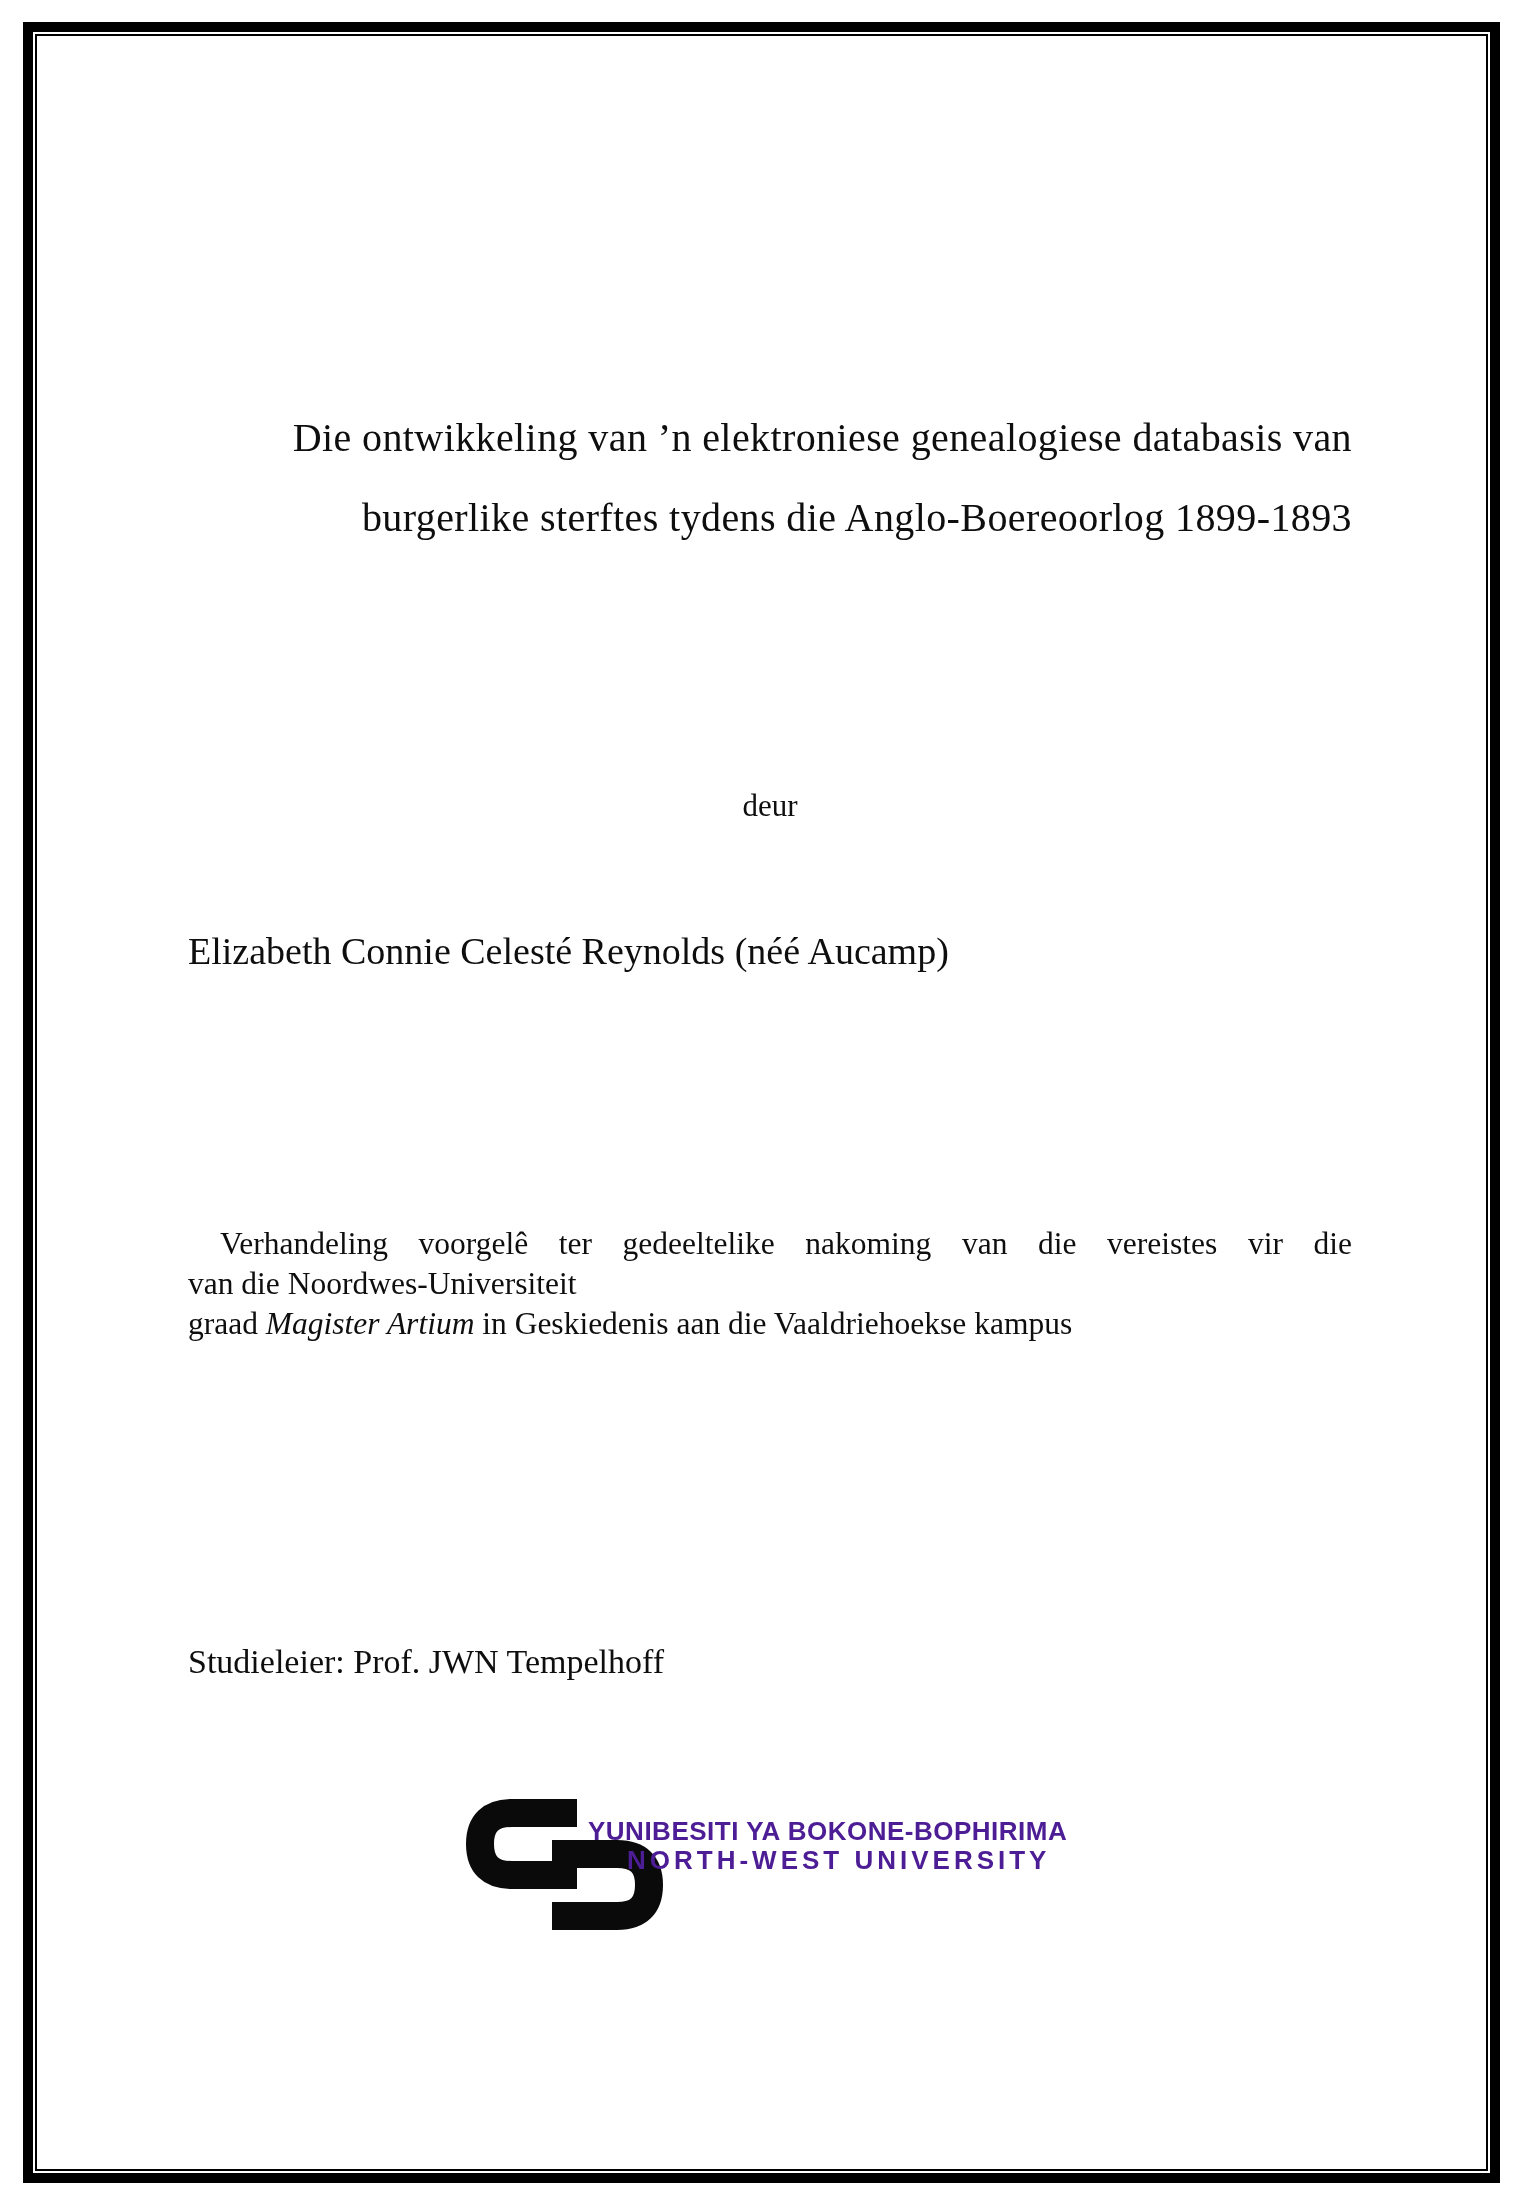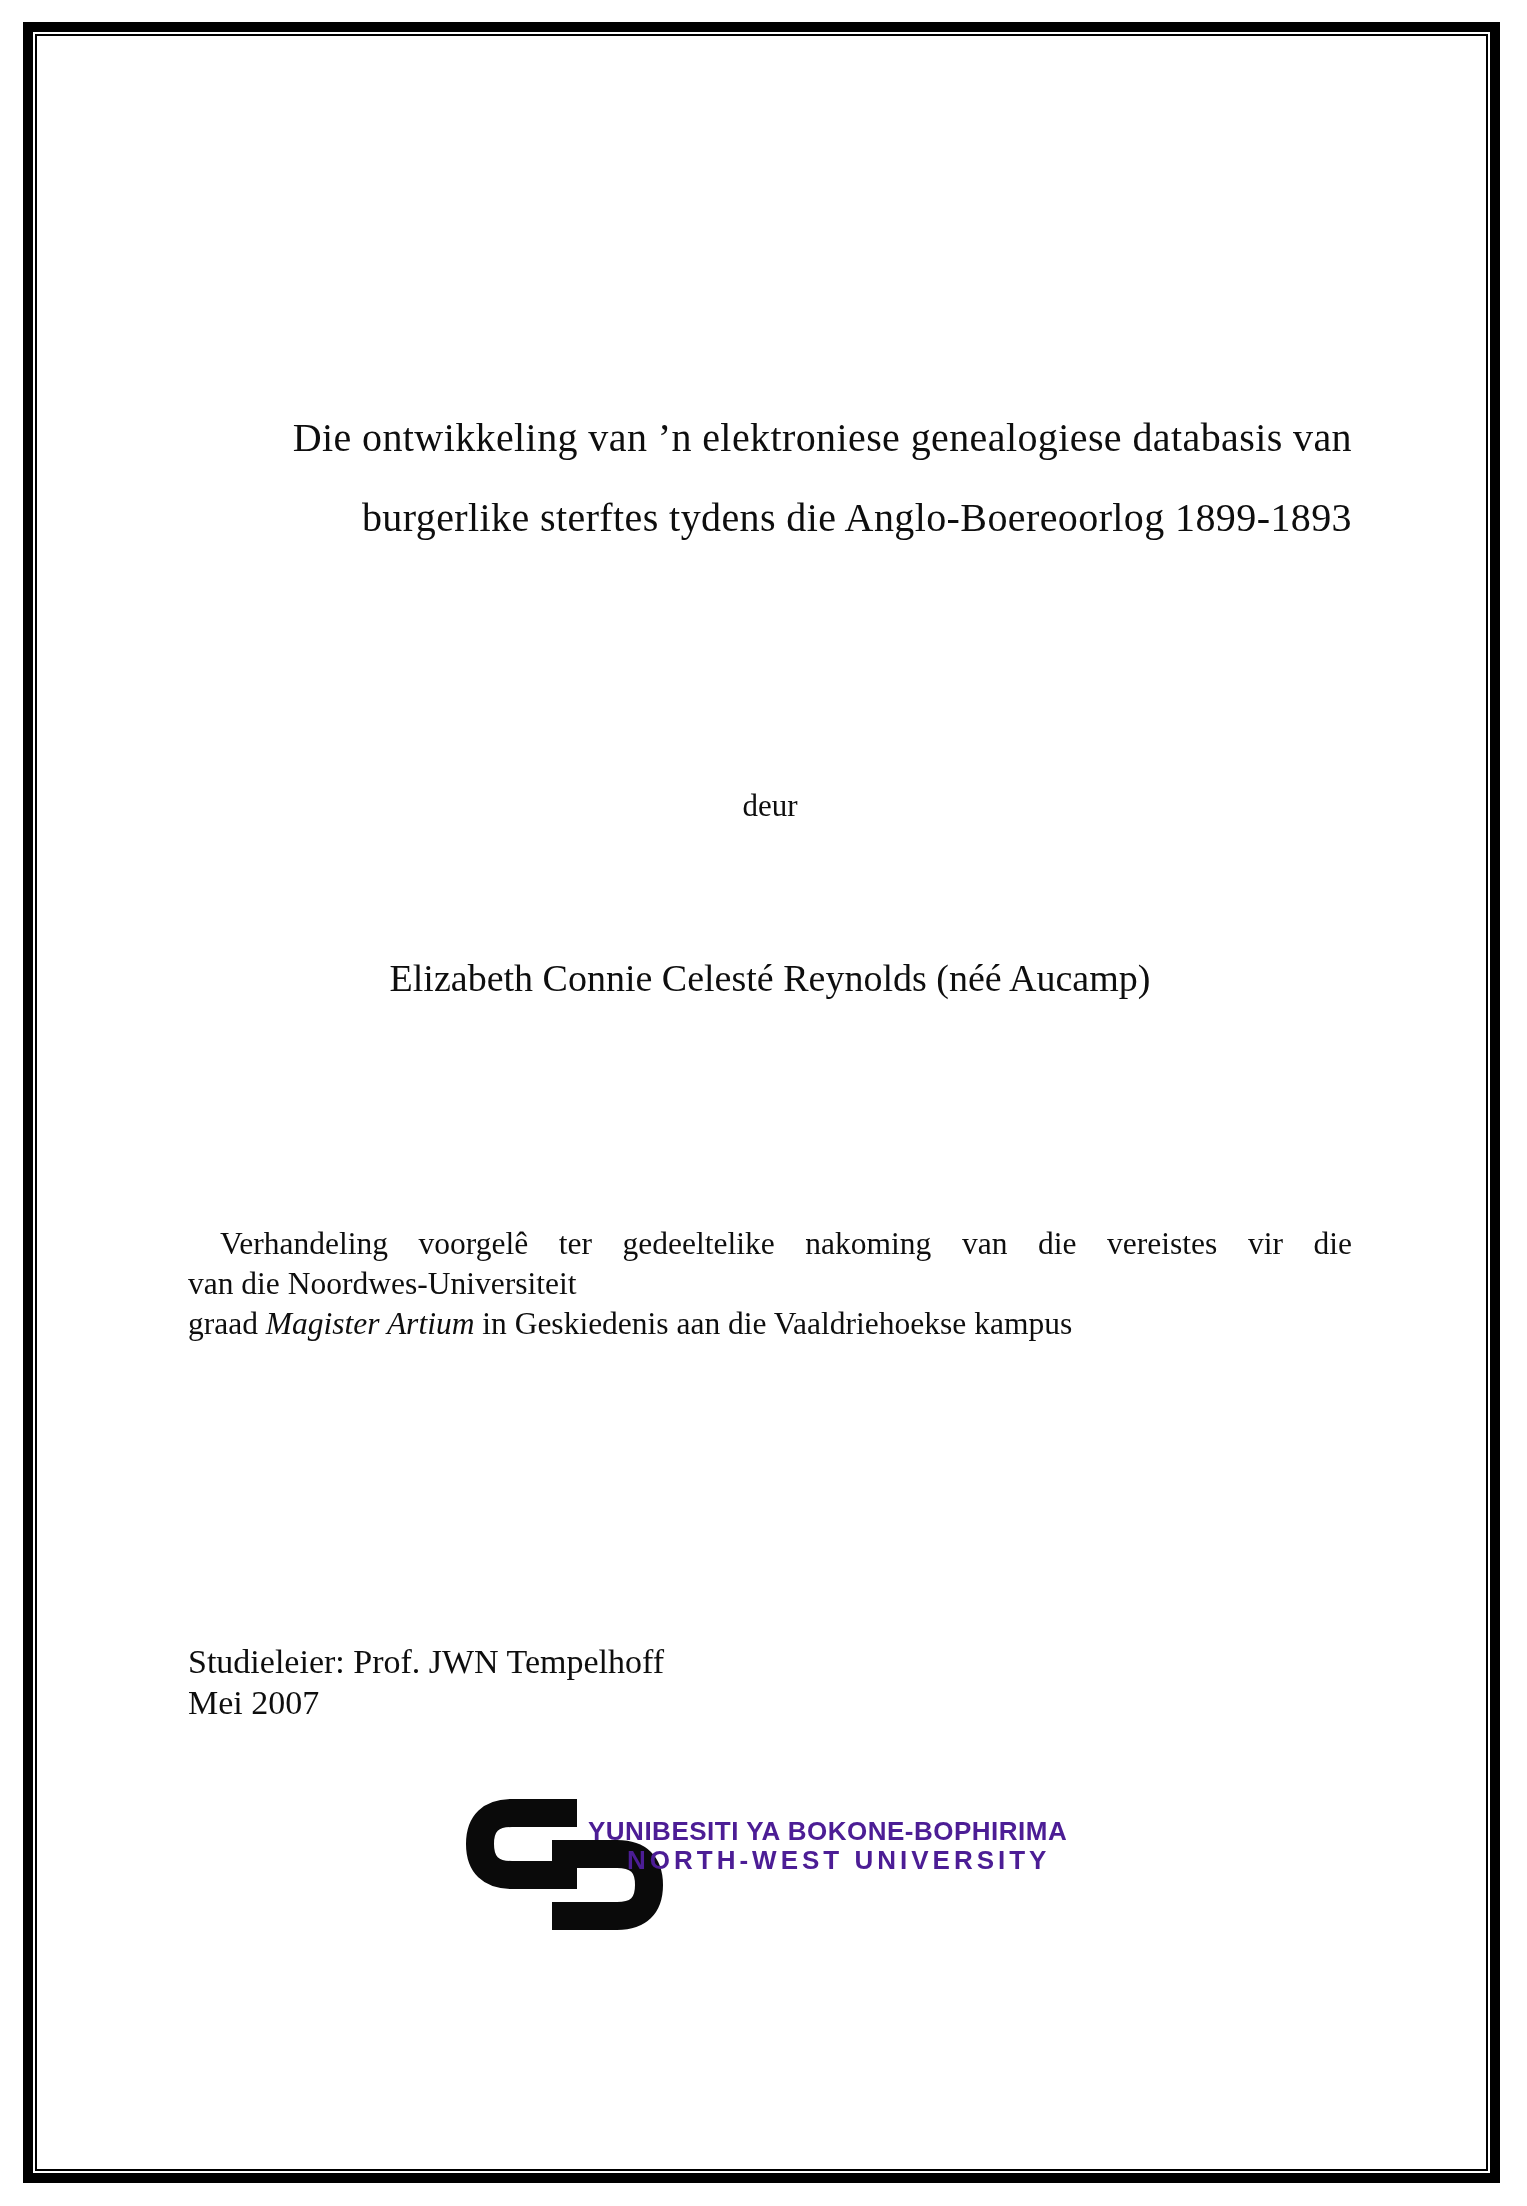--- a/index.html
+++ b/index.html
@@ -37,22 +37,22 @@
     line-height: 80px;
     letter-spacing: 0.4px;
   }
   .byline {
     top: 787px;
     text-align: center;
     font-size: 31px;
     line-height: 38px;
   }
   .author {
-    top: 955px;
-    text-align: center;
+    top: 928px;
+    text-align: left;
     font-size: 38px;
     line-height: 46px;
   }
   .degree {
     top: 1224px;
     font-size: 31.5px;
     line-height: 40px;
     text-align: left;
   }
   .degree .justified {
@@ -107,21 +107,20 @@
 <div class="abs col author">Elizabeth Connie Celesté Reynolds (néé Aucamp)</div>
 
 <div class="abs col degree">
   <div class="justified">Verhandeling voorgelê ter gedeeltelike nakoming van die vereistes vir die</div>
   <div>van die Noordwes-Universiteit</div>
   <div><span>graad </span><span class="italic">Magister Artium</span><span> in Geskiedenis aan die Vaaldriehoekse kampus</span></div>
 </div>
 
 <div class="abs col supervisor-block">
   <div>Studieleier: Prof. JWN Tempelhoff</div>
-  <div>Mei 2007</div>
 </div>
 
 <div class="logo">
   <svg class="logo-mark" viewBox="0 0 197 131" aria-hidden="true">
     <path d="M 111 14 H 46 Q 14 14 14 45 Q 14 76 46 76 H 111" fill="none" stroke="#0a0a0a" stroke-width="28"></path>
     <path d="M 86 55 H 151 Q 183 55 183 86 Q 183 117 151 117 H 86" fill="none" stroke="#0a0a0a" stroke-width="28"></path>
   </svg>
   <div class="logo-text">
     <div class="l1">YUNIBESITI YA BOKONE-BOPHIRIMA</div>
     <div class="l2">NORTH-WEST UNIVERSITY</div>

